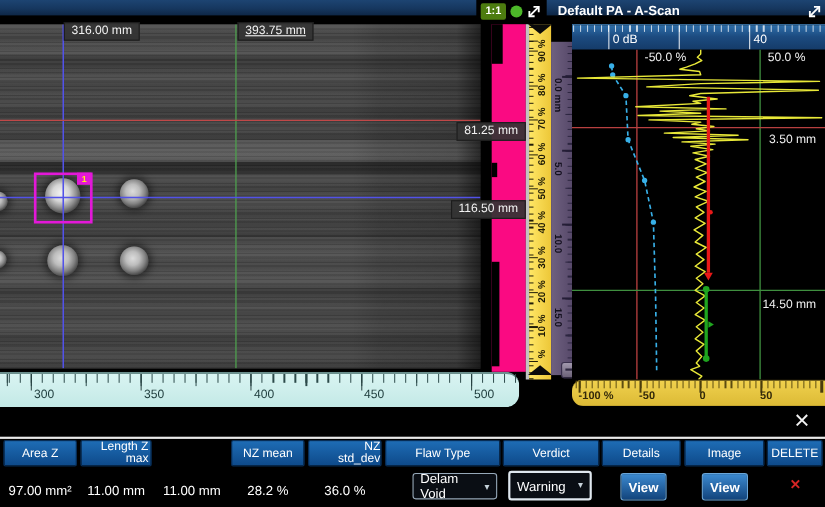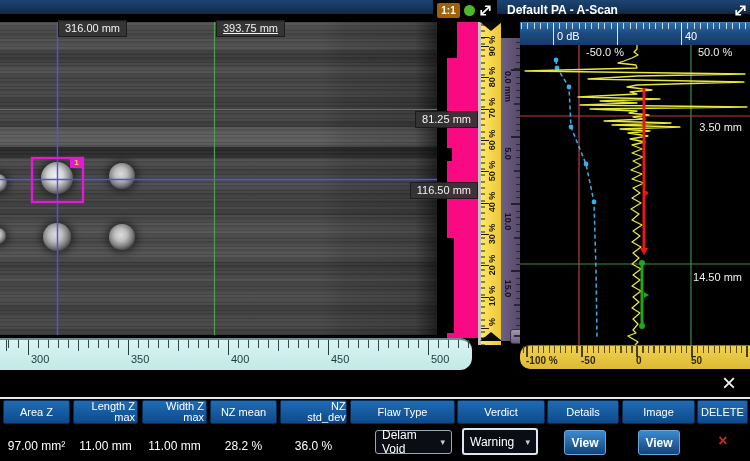--- a/index.html
+++ b/index.html
@@ -4,21 +4,21 @@
 <style>
   html,body{margin:0;padding:0;background:#000;}
   body{font-family:"Liberation Sans","DejaVu Sans",sans-serif;-webkit-font-smoothing:antialiased;}
   #app{position:relative;width:750px;height:461px;background:#000;overflow:hidden;}
 
   
   .hdr{position:absolute;top:0;height:14px;background:linear-gradient(180deg,#1d4472 0%,#16375f 55%,#0e2746 100%);}
   .hdr-left{left:0;width:433px;}
   .hdr-right{left:497px;width:253px;}
   .hdr-title{position:absolute;left:10px;top:3px;color:#fff;font-size:12px;font-weight:bold;}
-  .zoom-badge{position:absolute;left:437px;top:3px;width:23px;height:15px;background:#a16207;border-radius:2px;
+  .zoom-badge{position:absolute;left:437px;top:3px;width:23px;height:15px;background:#4d7c0f;border-radius:2px;
     color:#fff;font-size:10px;font-weight:bold;text-align:center;line-height:15px;}
   .green-dot{position:absolute;left:464px;top:5px;width:11px;height:11px;border-radius:50%;background:#4db829;}
   .expand-ico{position:absolute;top:2px;width:17px;height:17px;}
   .expand-ico svg{display:block}
 
   
   #cscan{position:absolute;left:0;top:22px;width:437px;height:313px;overflow:hidden;
     background:
       linear-gradient(90deg, rgba(0,0,0,0) 0 320px, rgba(0,0,0,0.10) 345px, rgba(0,0,0,0.16) 415px, rgba(0,0,0,0.55) 436px),
       repeating-linear-gradient(180deg, rgba(0,0,0,0.10) 0 1px, rgba(255,255,255,0.035) 1px 3px, rgba(0,0,0,0.06) 3px 5px, rgba(255,255,255,0.015) 5px 8px),
@@ -274,21 +274,20 @@
     <span style="left:231px;">400</span>
     <span style="left:331px;">450</span>
     <span style="left:431px;">500</span>
   </div>
 
   <div id="close-btn">×</div>
   <div id="table-sep"></div>
 
   <div class="th" style="left:3px;width:67px;">Area Z</div>
   <div class="th" style="left:73px;width:65px;">Length Z max</div>
-  <div class="th" style="left:142px;width:65px;">Width Z max</div>
   <div class="th" style="left:210px;width:67px;">NZ mean</div>
   <div class="th" style="left:280px;width:67px;padding-left:28px;">NZ std_dev</div>
   <div class="th" style="left:457px;width:88px;">Verdict</div>
   <div class="th" style="left:350px;width:105px;">Flaw Type</div>
   <div class="th" style="left:547px;width:72px;">Details</div>
   <div class="th" style="left:622px;width:73px;">Image</div>
   <div class="th" style="left:697px;width:51px;">DELETE</div>
 
   <div class="td" style="left:3px;width:67px;">97.00 mm²</div>
   <div class="td" style="left:73px;width:65px;">11.00 mm</div>

